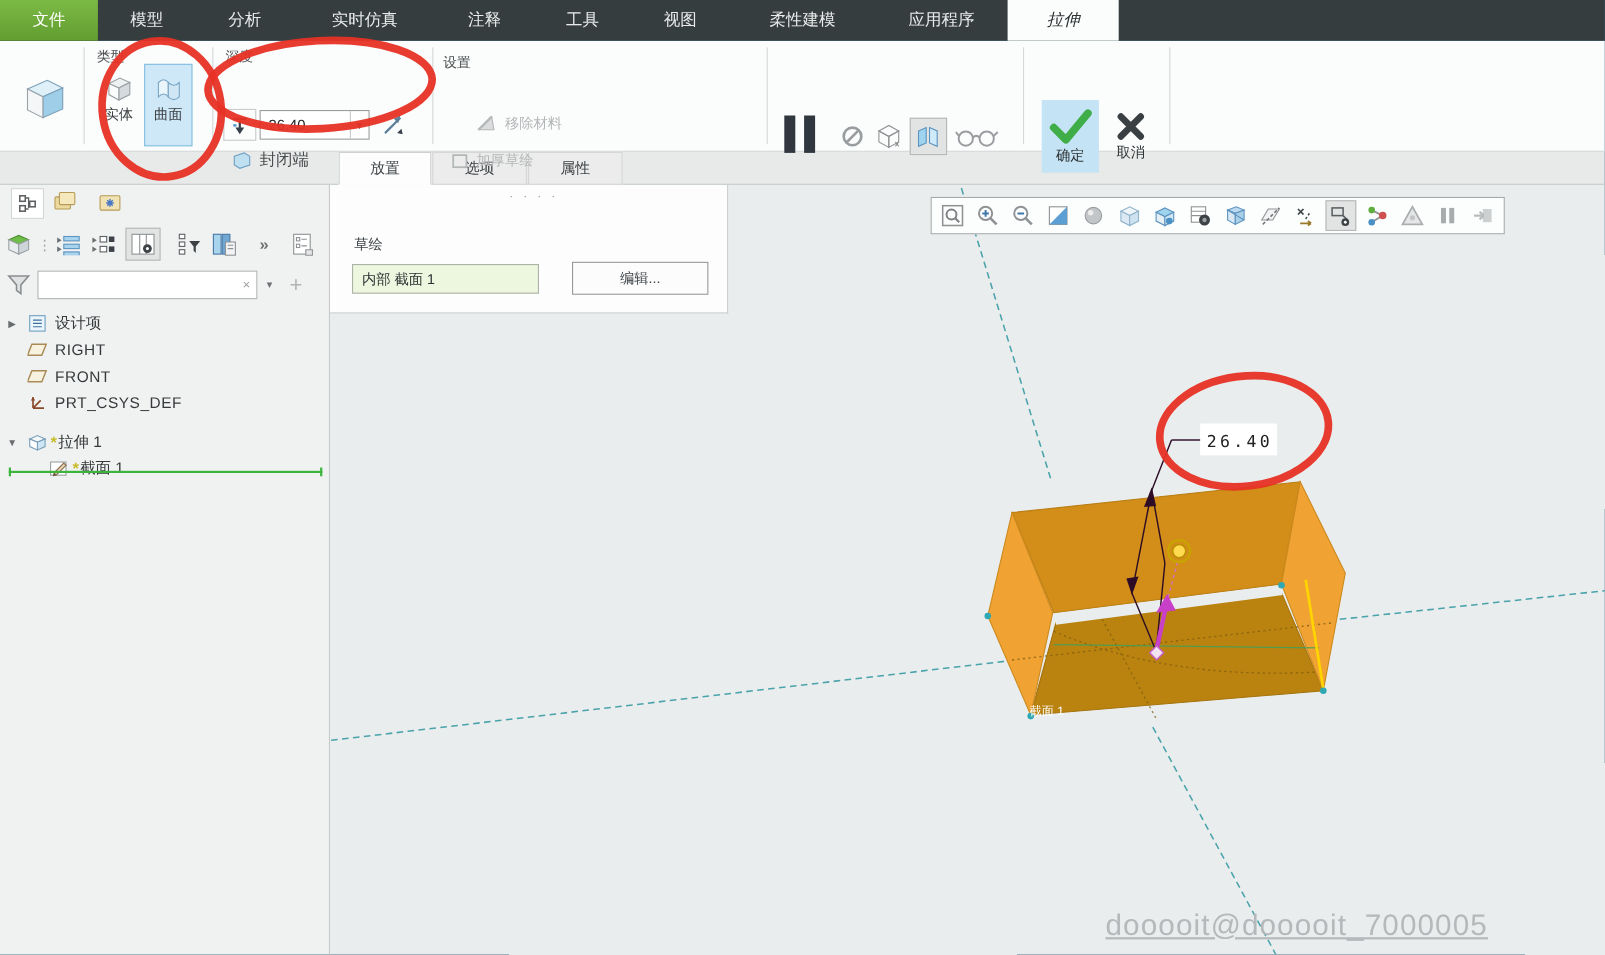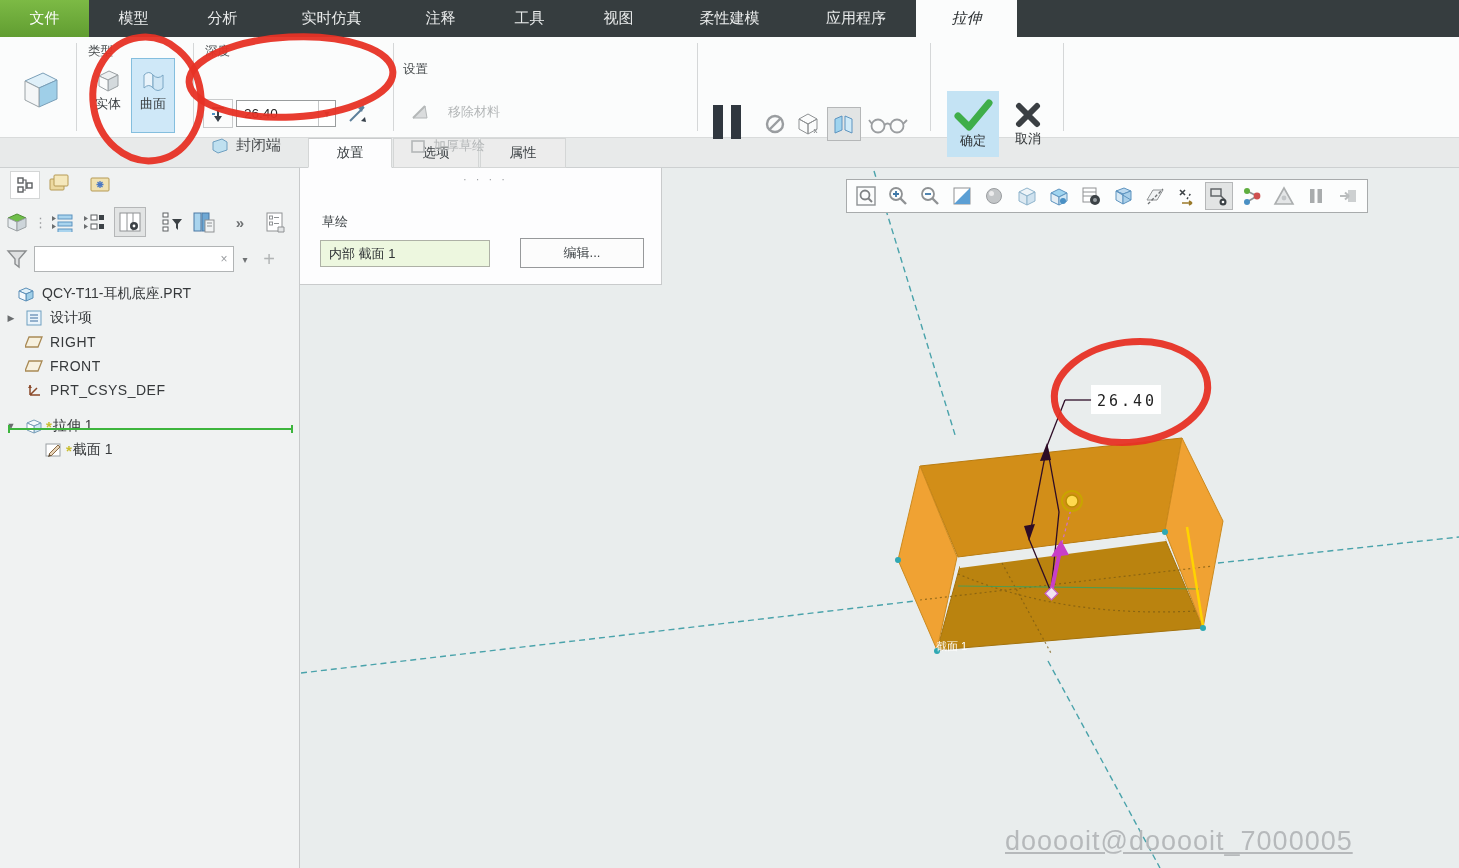--- a/index.html
+++ b/index.html
@@ -133,22 +133,22 @@
       </svg>
     </div>
     <div style="position:absolute;left:210px;top:99px;display:flex;align-items:center;gap:6px">
       <svg width="20" height="18">
         <path d="M3,5 L12,2 L17,5 L17,13 L8,16 L3,13 Z" fill="#bfe0f0" stroke="#6f9fc0"></path>
       </svg>
       <span style="font-size:15px;color:#4a4d4f">封闭端</span>
     </div>
     <div class="vsep" style="left:393px"></div>
 
-    <div class="grouplabel" style="left:403px;top:24px">设置</div>
-    <div style="position:absolute;left:410px;top:66px;display:flex;align-items:center;gap:18px">
+    <div class="grouplabel" style="left:403px;top:12px">设置</div>
+    <div style="position:absolute;left:432px;top:66px;display:flex;align-items:center;gap:7px">
       <svg width="20" height="18">
         <path d="M3,15 L15,3 L17,15 Z" fill="#dadcdd" stroke="#b4b7b8"></path>
         <line x1="3" y1="15" x2="15" y2="3" stroke="#b4b7b8" stroke-width="2"></line>
       </svg>
       <span class="graylbl" style="font-size:13px">移除材料</span>
     </div>
     <div style="position:absolute;left:410px;top:100px;display:flex;align-items:center;gap:7px">
       <svg width="16" height="15">
         <rect x="2" y="2" width="12" height="11" fill="none" stroke="#b4b7b8" stroke-width="1.6"></rect>
       </svg>
@@ -493,30 +493,20 @@
       </div>
       <div class="filterinput">
         <input type="text" placeholder="" style="">
         <span class="clear">×</span>
       </div>
       <div style="width:22px;text-align:center;font-size:10px;color:#6f7274">▾</div>
       <div style="width:26px;text-align:center;font-size:20px;color:#b1b4b5">+</div>
     </div>
 
     <div class="tree">
-      <div class="trow" style="padding-left:14px">
-        <span class="ticon">
-          <svg width="18" height="16">
-              <polygon points="2,5 9,2 16,5 9,8" fill="#dff0f9" stroke="#5a8fb8"></polygon>
-              <polygon points="9,8 16,5 16,12 9,15" fill="#9fcfe8" stroke="#5a8fb8"></polygon>
-              <polygon points="2,5 9,8 9,15 2,12" fill="#f4f9fc" stroke="#5a8fb8"></polygon>
-            </svg>
-        </span>
-        <span style="margin-left:4px">QCY-T11-耳机底座.PRT</span>
-      </div>
       <div class="trow">
         <span class="arrow">▶</span>
         <span class="ticon">
           <svg width="16" height="16">
               <rect x="1" y="1" width="14" height="14" fill="#eaf4fb" stroke="#6f9fc0"></rect>
               <line x1="4" y1="5" x2="12" y2="5" stroke="#3f6f9f"></line>
               <line x1="4" y1="8" x2="12" y2="8" stroke="#3f6f9f"></line>
               <line x1="4" y1="11" x2="12" y2="11" stroke="#3f6f9f"></line>
             </svg>
         </span>

